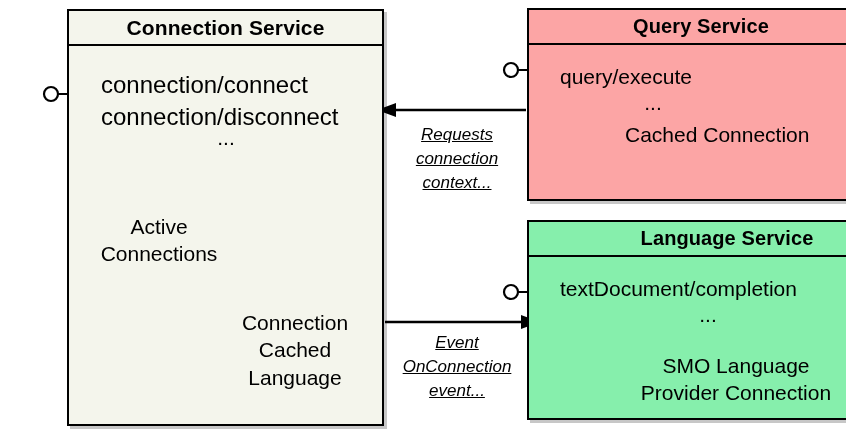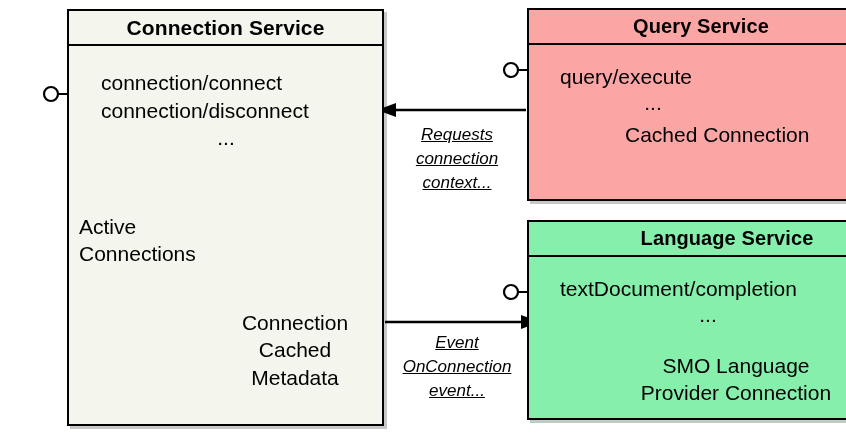--- a/index.html
+++ b/index.html
@@ -82,21 +82,21 @@
     position: absolute;
     left: 0;
     right: 0;
     top: 35px;
     bottom: 0;
   }
 
   
   .op-list {
     position: absolute;
-    font-size: 21px;
+    font-size: 24px;
     line-height: 1.32;
     white-space: nowrap;
   }
   .conn-ops {
     left: 32px;
     top: 23px;
   }
   .conn-ellipsis {
     position: absolute;
     left: 32px;
@@ -131,21 +131,21 @@
     text-align: center;
     font-size: 21px;
   }
 
   
   .active-conn-label {
     position: absolute;
     left: 10px;
     top: 168px;
     width: 160px;
-    text-align: left;
+    text-align: center;
     font-size: 21px;
     line-height: 1.28;
   }
   .callbacks-label {
     position: absolute;
     left: 146px;
     top: 263px;
     width: 160px;
     text-align: center;
     font-size: 21px;
@@ -266,21 +266,21 @@
       <div class="conn-ellipsis">...</div>
 
       <div class="active-conn-label">
         <div>Active</div>
         <div>Connections</div>
       </div>
 
       <div class="callbacks-label">
         <div>Connection</div>
         <div>Cached</div>
-        <div>Metadata</div>
+        <div>Language</div>
       </div>
     </div>
   </div>
 
   <div class="component-box box-query">
     <div class="box-header">Query Service</div>
     <div class="box-body">
       <div class="op-list query-ops">
         <div>query/execute</div>
       </div>

